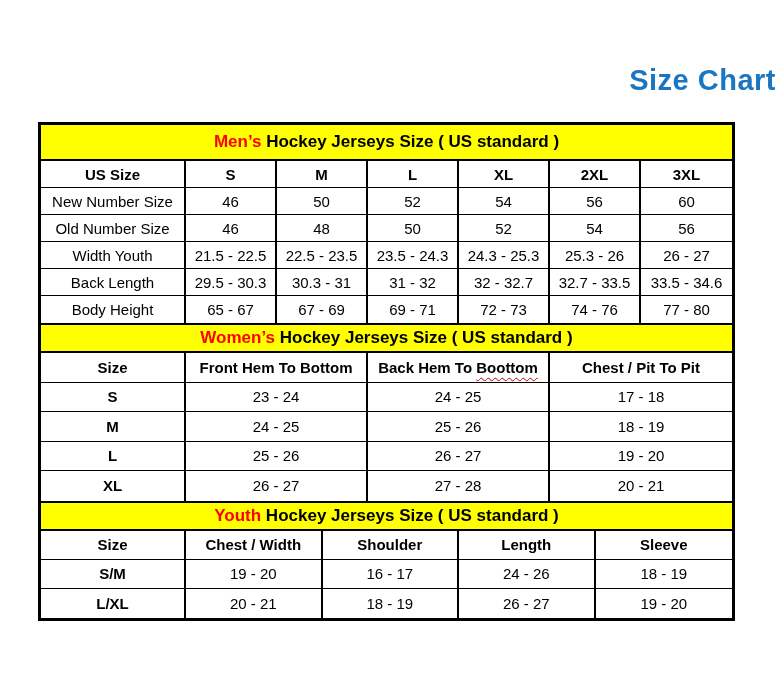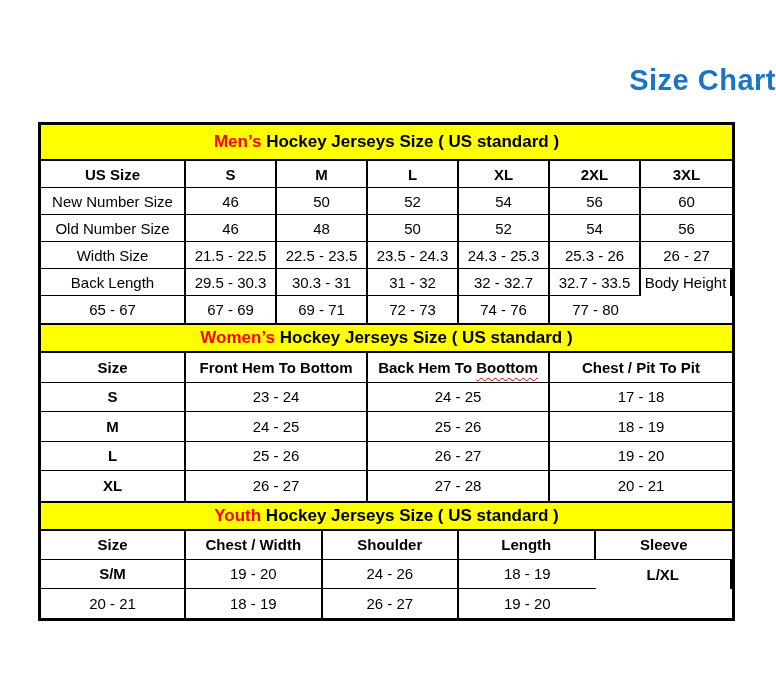--- a/index.html
+++ b/index.html
@@ -87,33 +87,34 @@
         <div class="cell val">54</div>
         <div class="cell val">56</div>
         <div class="cell val lastcol">60</div>
         <div class="cell rowlabel">Old Number Size</div>
         <div class="cell val">46</div>
         <div class="cell val">48</div>
         <div class="cell val">50</div>
         <div class="cell val">52</div>
         <div class="cell val">54</div>
         <div class="cell val lastcol">56</div>
-        <div class="cell rowlabel">Width Size</div>
+        <div class="cell rowlabel">Width Youth</div>
         <div class="cell val">21.5 - 22.5</div>
         <div class="cell val">22.5 - 23.5</div>
         <div class="cell val">23.5 - 24.3</div>
         <div class="cell val">24.3 - 25.3</div>
         <div class="cell val">25.3 - 26</div>
         <div class="cell val lastcol">26 - 27</div>
         <div class="cell rowlabel">Back Length</div>
         <div class="cell val">29.5 - 30.3</div>
         <div class="cell val">30.3 - 31</div>
         <div class="cell val">31 - 32</div>
         <div class="cell val">32 - 32.7</div>
         <div class="cell val">32.7 - 33.5</div>
+        <div class="cell val lastcol">33.5 - 34.6</div>
         <div class="cell rowlabel lastrow">Body Height</div>
         <div class="cell val lastrow">65 - 67</div>
         <div class="cell val lastrow">67 - 69</div>
         <div class="cell val lastrow">69 - 71</div>
         <div class="cell val lastrow">72 - 73</div>
         <div class="cell val lastrow">74 - 76</div>
         <div class="cell val lastcol lastrow">77 - 80</div>
       </div>
     </section>
     <section class="sec sec-womens">
@@ -144,20 +145,21 @@
     <section class="sec sec-youth">
       <div class="band"><span class="band-red">Youth</span><span> Hockey Jerseys Size ( US standard )</span></div>
       <div class="grid" style="grid-template-columns: 145px repeat(4, 1fr);">
         <div class="cell head">Size</div>
         <div class="cell head">Chest / Width</div>
         <div class="cell head">Shoulder</div>
         <div class="cell head">Length</div>
         <div class="cell head lastcol">Sleeve</div>
         <div class="cell rowlabel bold">S/M</div>
         <div class="cell val">19 - 20</div>
+        <div class="cell val">16 - 17</div>
         <div class="cell val">24 - 26</div>
         <div class="cell val lastcol">18 - 19</div>
         <div class="cell rowlabel bold lastrow">L/XL</div>
         <div class="cell val lastrow">20 - 21</div>
         <div class="cell val lastrow">18 - 19</div>
         <div class="cell val lastrow">26 - 27</div>
         <div class="cell val lastcol lastrow">19 - 20</div>
       </div>
     </section>
   </div>

